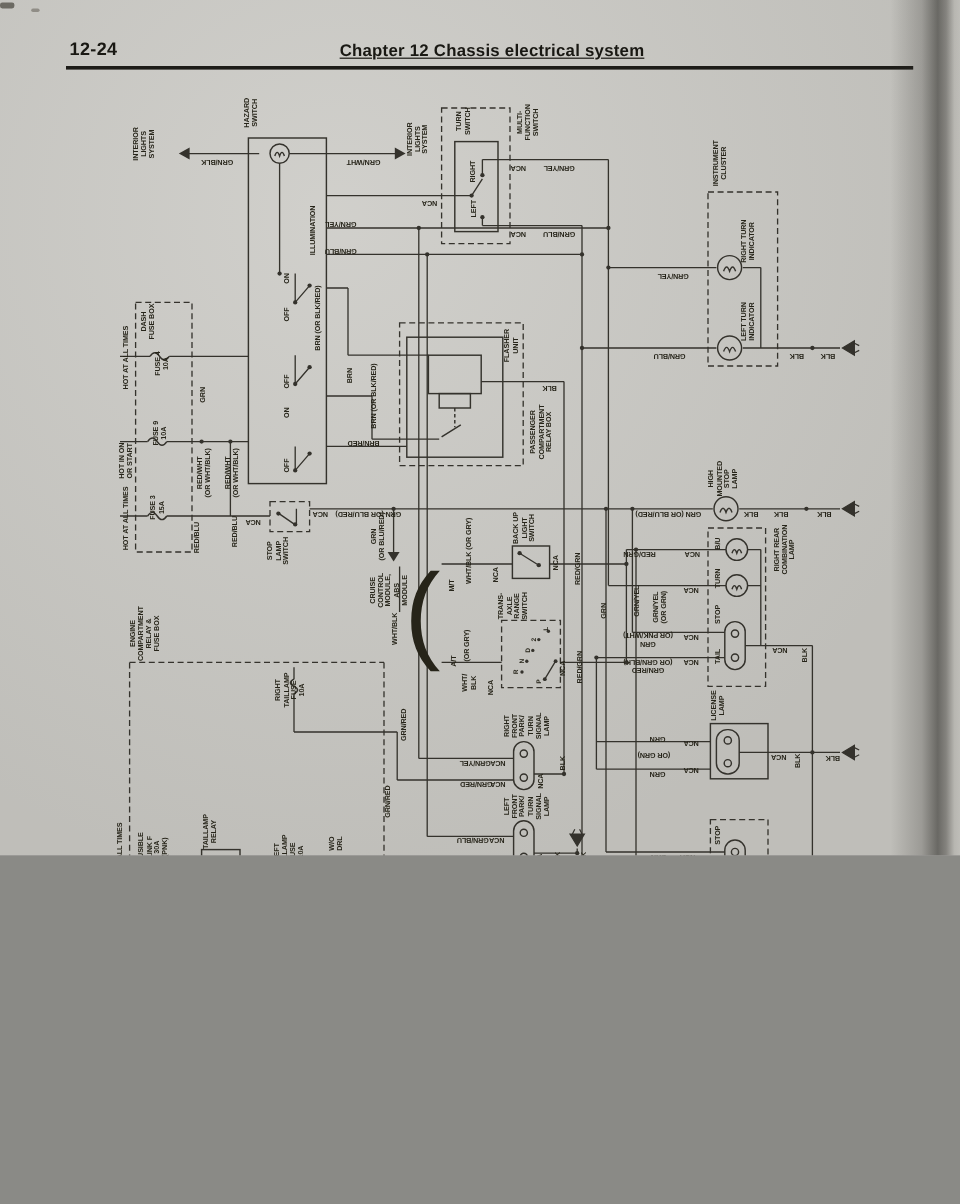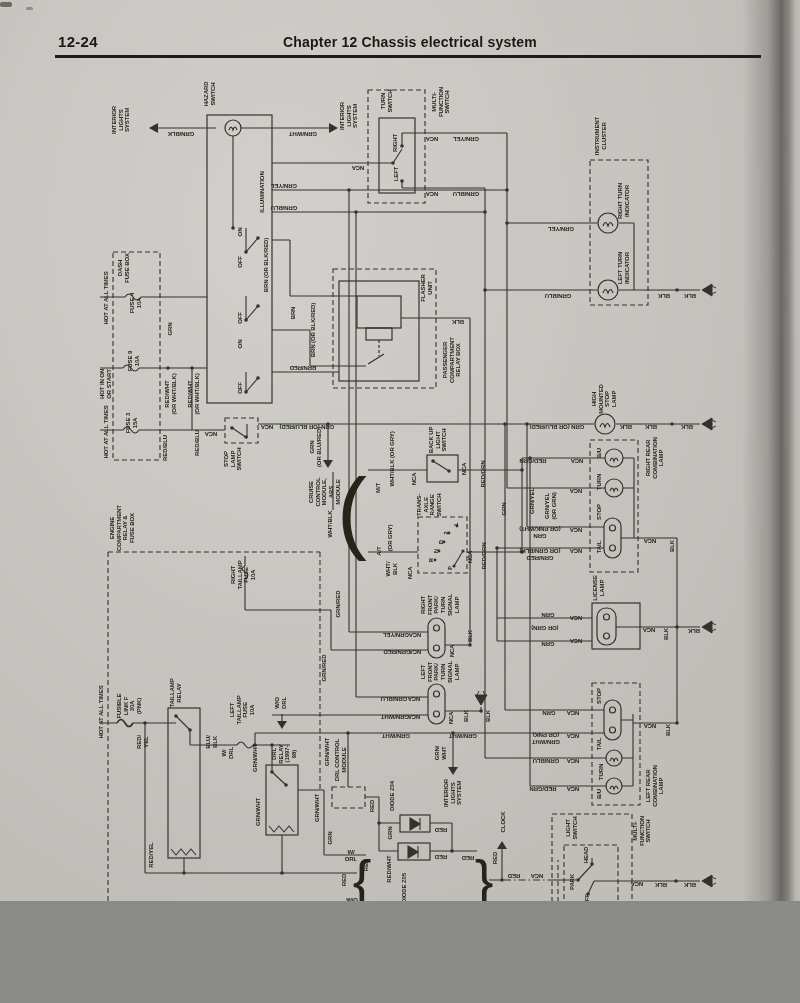--- a/index.html
+++ b/index.html
@@ -1,22 +1,22 @@
 <!DOCTYPE html>
 <html><head>
 <meta charset="utf-8">
 <style>
   html,body{margin:0;padding:0;background:#8a8a86;}
-  #page{position:relative;width:800px;height:901px;background:#c9c8c3;overflow:hidden;
+  #page{position:relative;width:800px;height:713px;background:#c9c8c3;overflow:hidden;
         font-family:"Liberation Sans",sans-serif;}
   #page:before{content:"";position:absolute;inset:0;
         background:radial-gradient(ellipse at 35% 25%, rgba(255,255,255,.14), rgba(0,0,0,.05) 75%);}
   .hdr-num{position:absolute;left:58px;top:34px;font:700 15px/1 "Liberation Sans",sans-serif;color:#191813;letter-spacing:.3px;}
   .hdr-title{position:absolute;left:120px;top:35px;width:580px;text-align:center;
-        font:700 14px/1 "Liberation Sans",sans-serif;color:#191813;letter-spacing:.2px;}
+        font:700 14px/1 "Liberation Sans",sans-serif;color:#191813;letter-spacing:.2px;text-decoration:underline;}
   .hdr-rule{position:absolute;left:55px;top:55px;width:706px;height:3px;background:#1d1c18;}
   .caption{position:absolute;left:150px;top:928px;width:516px;text-align:center;
         font:700 12px/1 "Liberation Sans",sans-serif;color:#22211c;letter-spacing:.3px;}
   .footer-bar{position:absolute;left:57px;top:958px;width:705px;height:29px;background:#131310;}
   .edge-shadow{position:absolute;top:0;left:742px;width:58px;height:1003px;pointer-events:none;
         background:linear-gradient(to right, rgba(50,48,44,0) 0%, rgba(50,48,44,.25) 45%,
         rgba(35,34,30,.55) 68%, rgba(60,58,54,.45) 80%, rgba(160,158,152,.25) 92%, rgba(190,188,182,.2) 100%);}
   .speck-a{position:absolute;left:0;top:2px;width:12px;height:5px;background:#55524b;border-radius:2px;opacity:.8;}
   .speck-b{position:absolute;left:26px;top:7px;width:7px;height:3px;background:#6a675f;border-radius:2px;opacity:.6;}
   #labels{position:absolute;left:0;top:0;width:800px;height:1003px;pointer-events:none;}

